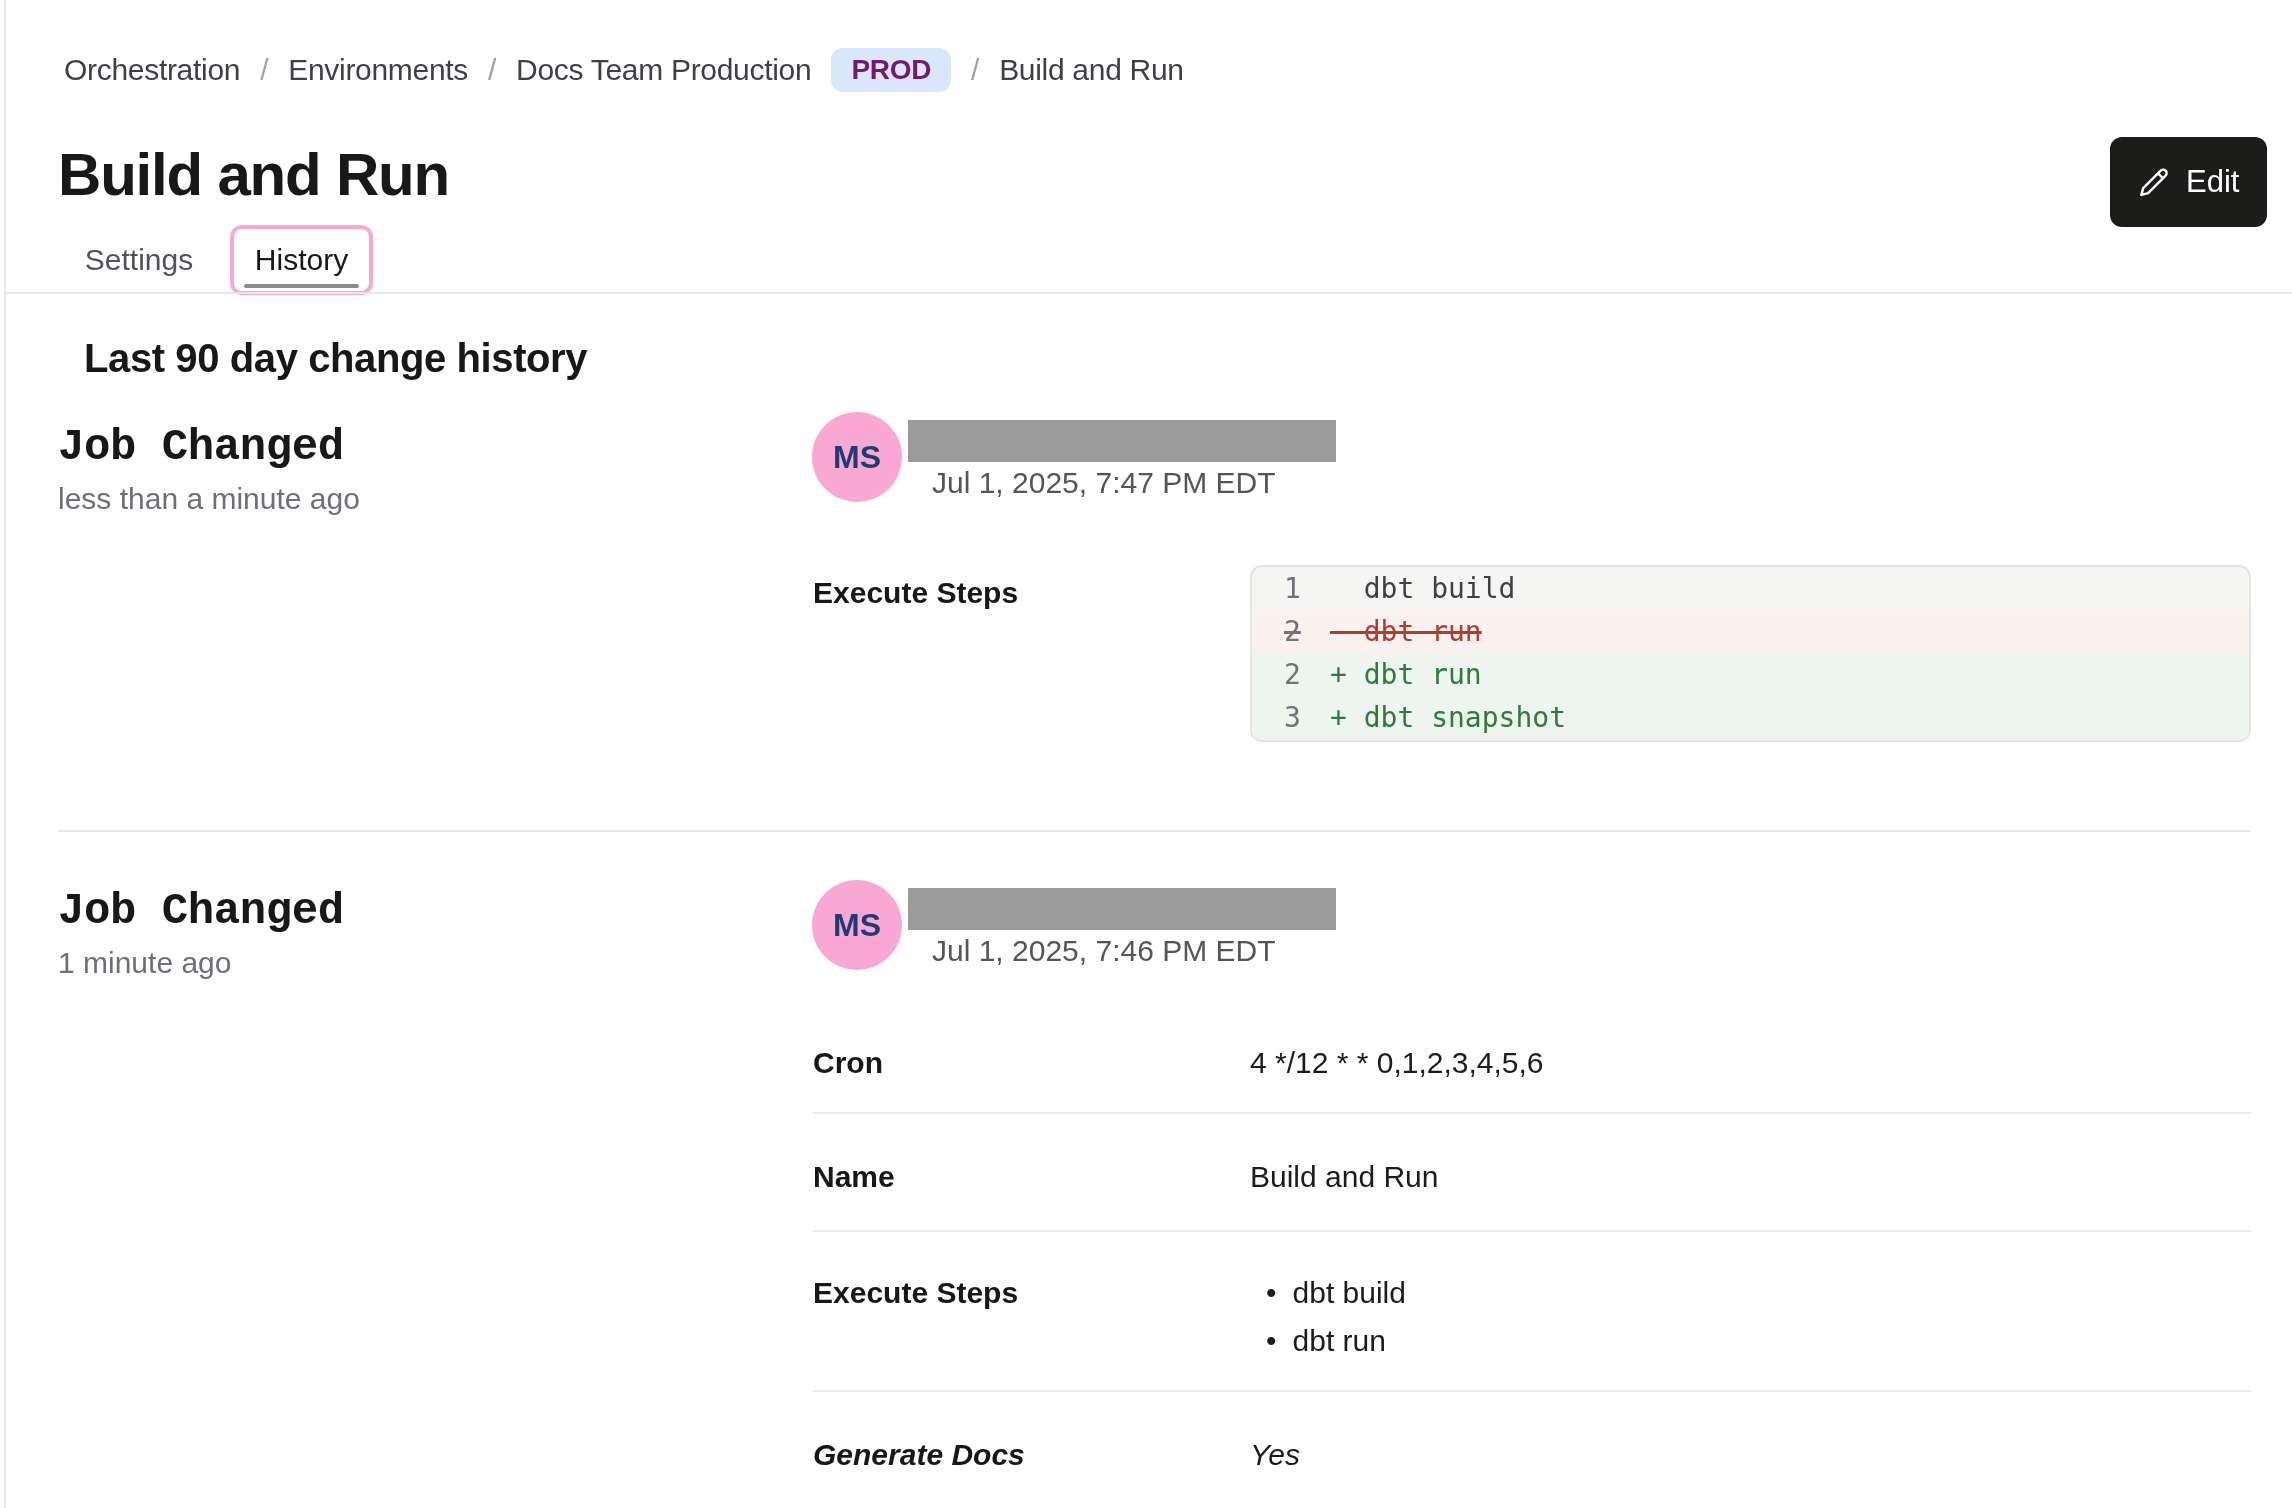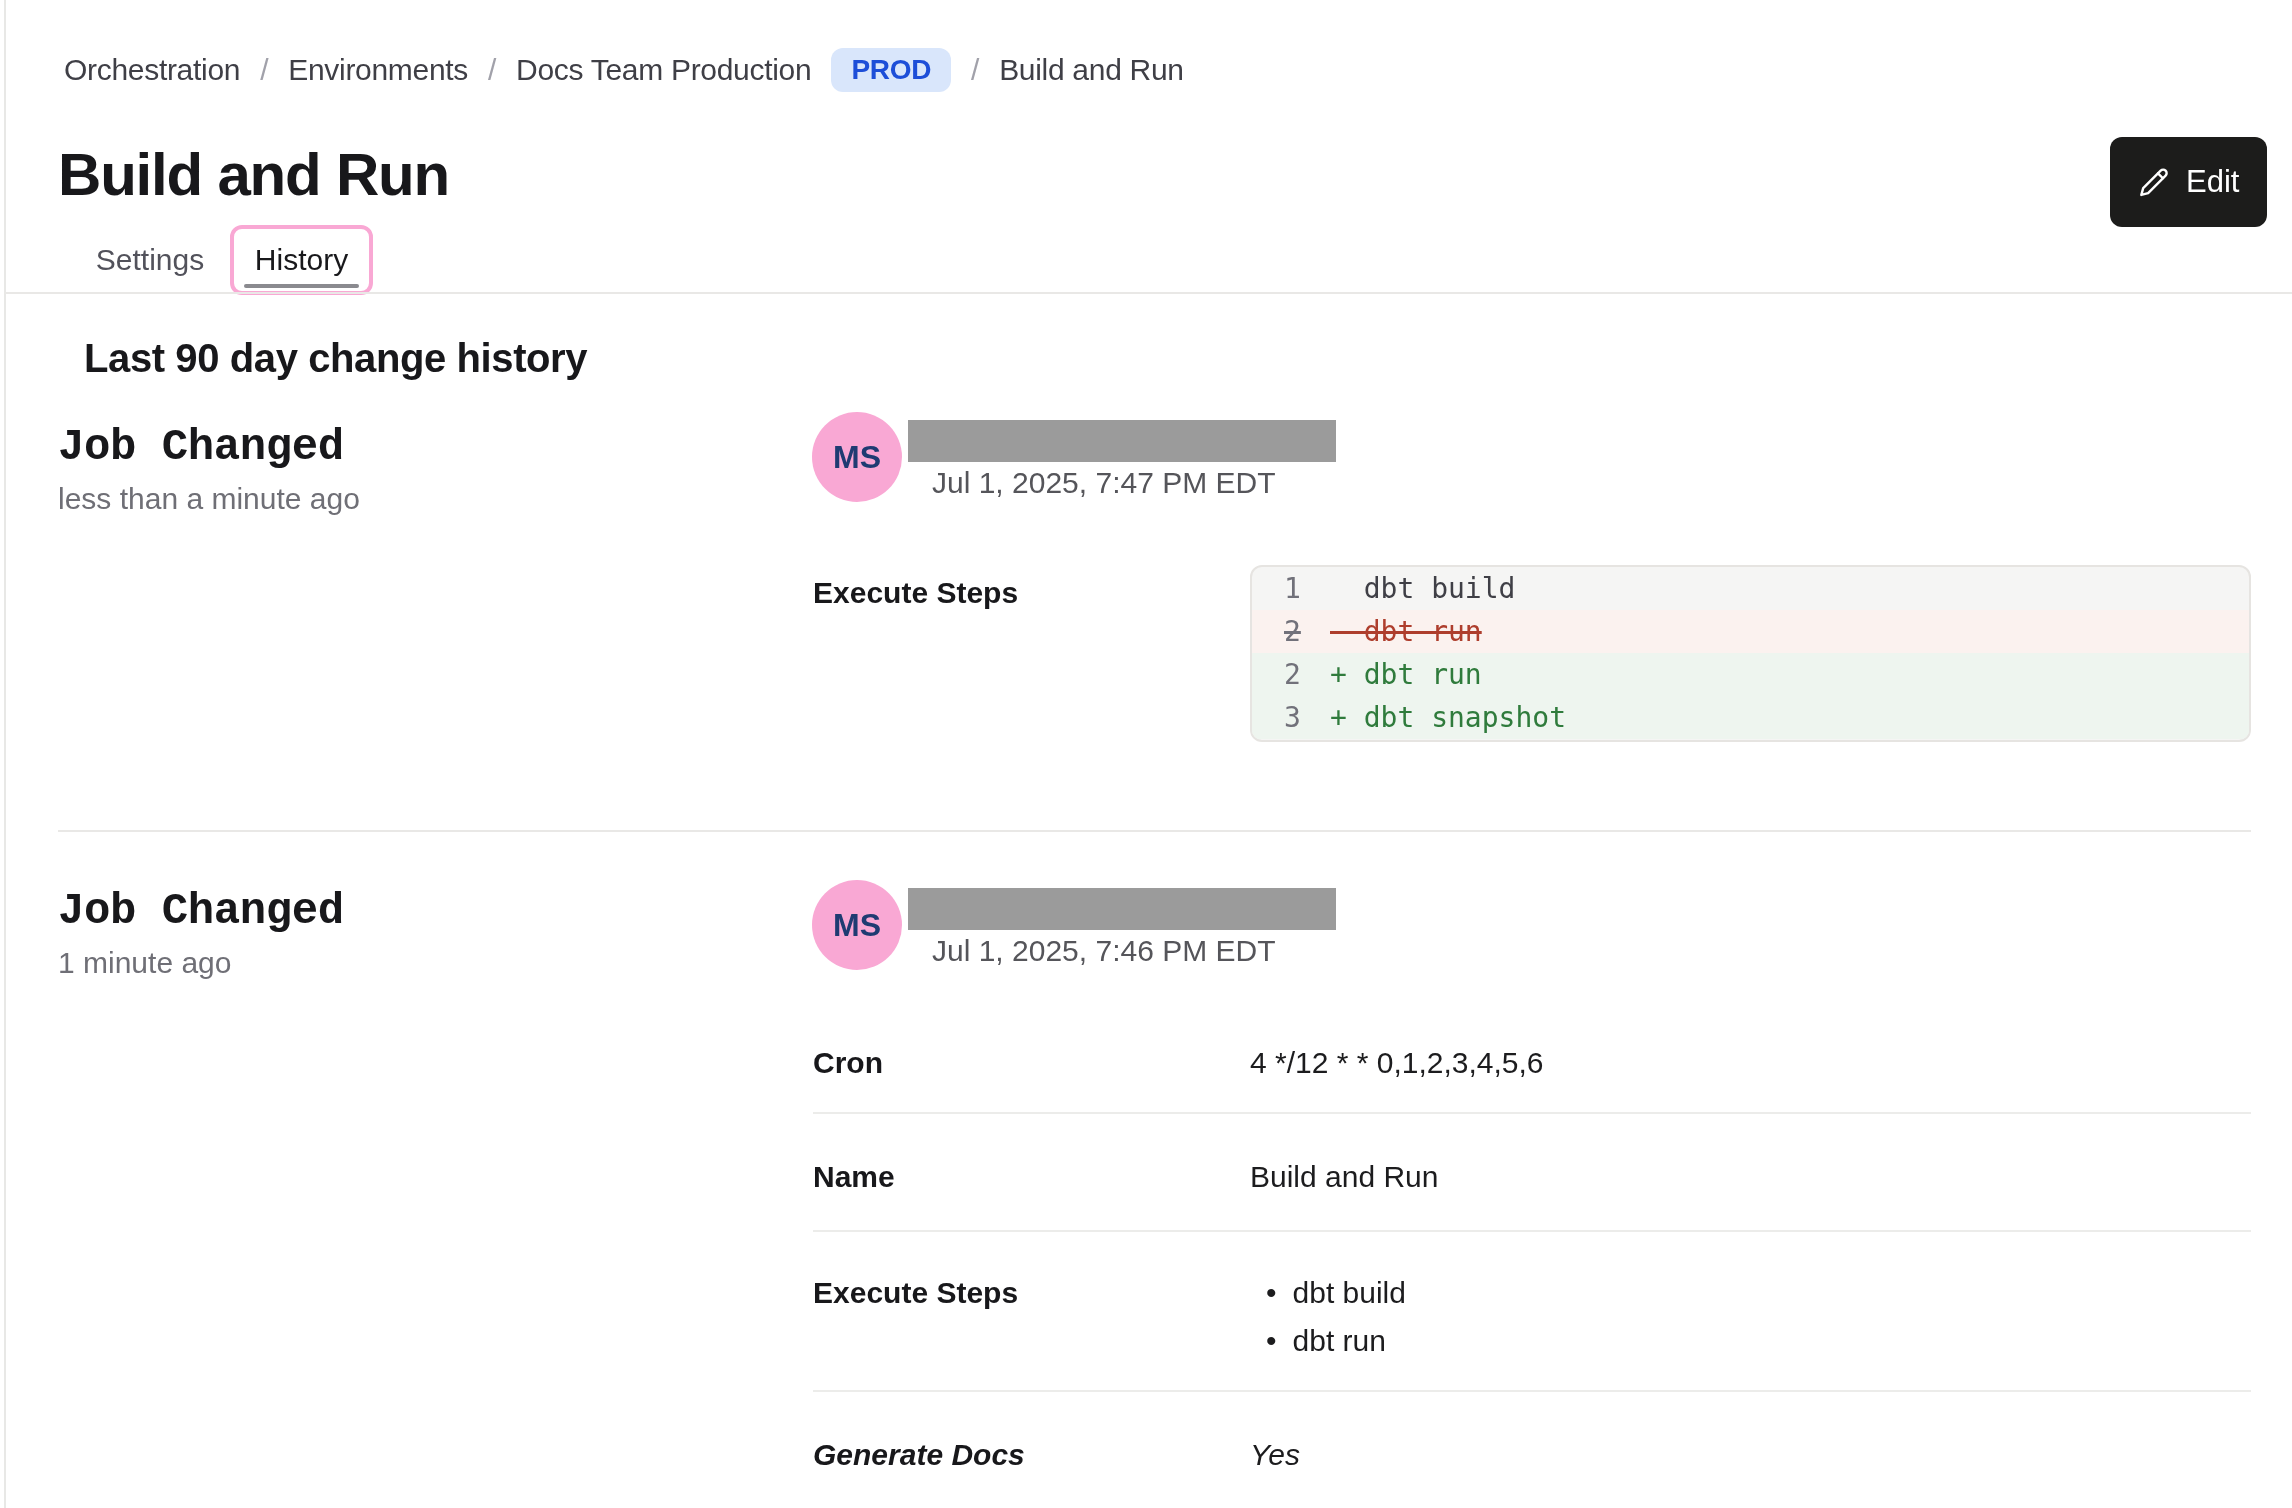--- a/index.html
+++ b/index.html
@@ -6,35 +6,35 @@
   html,body { width:2292px; height:1508px; background:#ffffff; }
   body { font-family:"Liberation Sans","DejaVu Sans",sans-serif; color:#1c1c1e; }
   .page { position:relative; width:2292px; height:1508px; overflow:hidden; background:#fff; }
   .page::before { content:""; position:absolute; left:4px; top:0; bottom:0; width:2px; background:#e8e8e6; }
 
   
   .breadcrumb { position:absolute; left:64px; top:48px; display:flex; align-items:center; gap:20px;
                 font-size:30px; font-weight:500; color:#3f3f46; letter-spacing:-0.01em; }
   .crumb { white-space:nowrap; cursor:pointer; }
   .crumb-sep { color:#a1a1aa; font-weight:400; }
-  .env-badge { background:#d9e6fb; color:#1d4ed8; font-weight:600; font-size:28px;
+  .env-badge { background:#d9e6fb; color:#701a75; font-weight:600; font-size:28px;
                padding:8px 20px; border-radius:12px; line-height:1; }
 
   
   .page-title { position:absolute; left:58px; top:140px; font-size:60px; font-weight:600;
                 color:#18181b; letter-spacing:-0.02em; }
   .edit-btn { position:absolute; left:2110px; top:137px; height:90px; padding:0 28px;
               background:#1c1c1b; color:#ffffff; border:none; border-radius:12px;
               display:flex; align-items:center; gap:16px; font-size:31px; font-weight:500;
               font-family:inherit; cursor:pointer; }
   .edit-btn svg { width:32px; height:32px; }
 
   
   .tabs { position:absolute; left:58px; top:225px; height:70px; }
-  .tab-settings { position:absolute; left:17px; top:0; width:150px; height:70px;
+  .tab-settings { position:absolute; left:6px; top:0; width:150px; height:70px;
                   display:flex; align-items:center; justify-content:center;
                   font-size:30px; color:#52525b; cursor:pointer; }
   .tab-history { position:absolute; left:172px; top:0; width:143px; height:70px;
                  display:flex; align-items:center; justify-content:center;
                  font-size:30px; font-weight:500; color:#18181b; background:#fff;
                  border:4px solid #f9a8d4; border-radius:12px; cursor:pointer; }
   .tab-history::after { content:""; position:absolute; left:10px; right:10px; bottom:3px;
                         height:4px; background:#8a8a8f; border-radius:2px; }
   .tabs-divider { position:absolute; left:4px; right:0; top:292px; height:2px; background:#e9e8e6; }
 

